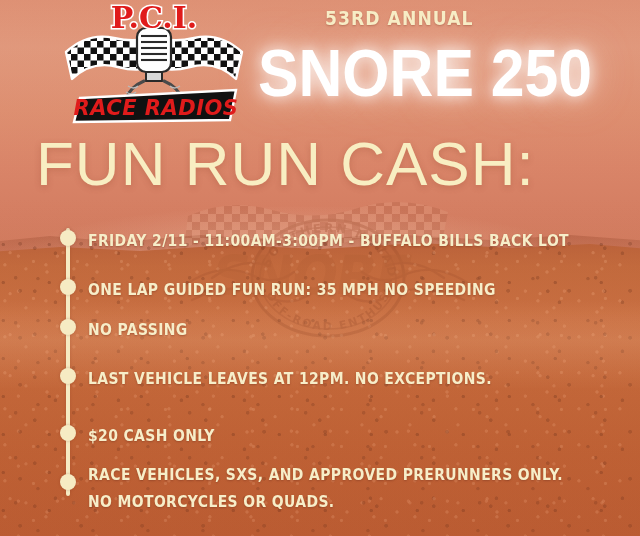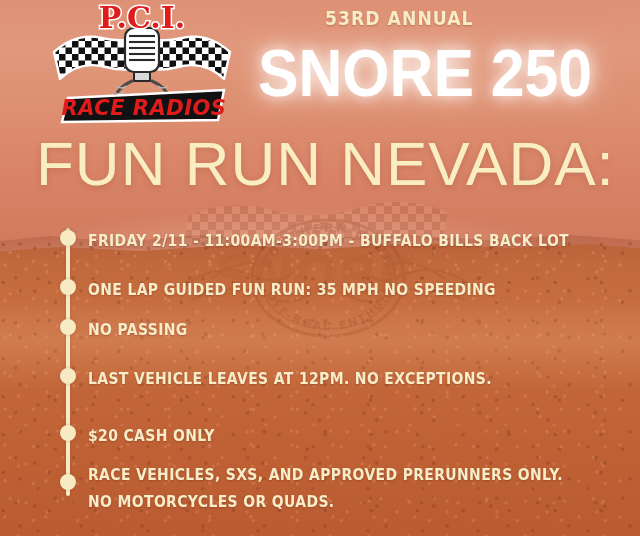--- a/index.html
+++ b/index.html
@@ -81,21 +81,21 @@
   }
 
   
   .watermark{
     position:absolute; left:168px; top:182px; width:320px; height:180px;
     opacity:.30; pointer-events:none;
   }
 
   
   .pci-logo{
-    position:absolute; left:46px; top:2px; width:192px; height:122px;
+    position:absolute; left:58px; top:2px; width:192px; height:122px;
   }
 
   
   .annual{
     position:absolute; left:325px; top:6px;
     font-family:"DejaVu Sans", sans-serif;
     font-size:20px; font-weight:bold; letter-spacing:1.2px;
     color:#f7edc6;
     transform:scaleX(.86); transform-origin:left center;
     text-shadow:0 1px 2px rgba(120,50,30,.35);
@@ -245,21 +245,21 @@
 
       <g>
         <path d="M22 96 L178 88 L172 118 L16 120 Z" fill="#111111" stroke="#ffffff" stroke-width="2.4"></path>
         <text x="98" y="113" text-anchor="middle" font-family="DejaVu Sans, sans-serif" font-size="21" font-weight="bold" font-style="italic" fill="#E01B1B" letter-spacing="0.5">RACE RADIOS</text>
       </g>
     </svg>
   </div>
 
   <div class="annual">53RD ANNUAL</div>
   <div class="snore">SNORE 250</div>
-  <div class="title">FUN RUN NEVADA:</div>
+  <div class="title">FUN RUN CASH:</div>
 
   <div class="timeline-line"></div>
 
   <div class="dot" style="top:230px"></div>
   <div class="dot" style="top:279px"></div>
   <div class="dot" style="top:319px"></div>
   <div class="dot" style="top:368px"></div>
   <div class="dot" style="top:425px"></div>
   <div class="dot" style="top:474px"></div>
 

